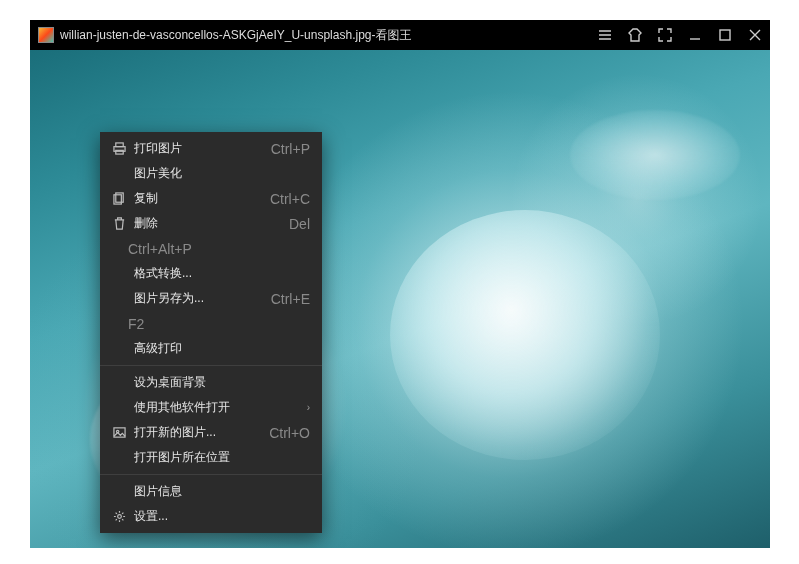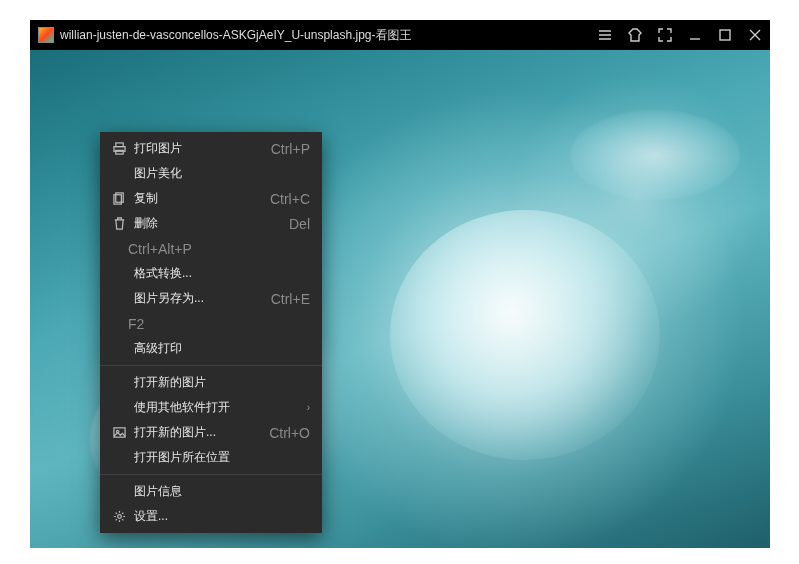--- a/index.html
+++ b/index.html
@@ -132,21 +132,21 @@
         <span class="mi-icon"></span>
         <span class="mi-accel">F2</span>
       </div>
       <div class="menu-item">
         <span class="mi-icon"></span>
         <span class="mi-label">高级打印</span>
       </div>
       <div class="menu-sep"></div>
       <div class="menu-item">
         <span class="mi-icon"></span>
-        <span class="mi-label">打开新的图片</span>
+        <span class="mi-label">设为桌面背景</span>
       </div>
       <div class="menu-item">
         <span class="mi-icon"></span>
         <span class="mi-label">使用其他软件打开</span>
         <span class="mi-sub">›</span>
       </div>
       <div class="menu-item">
         <span class="mi-icon">
             <svg viewBox="0 0 14 14">
               <rect x="1" y="2" width="12" height="10"></rect>

